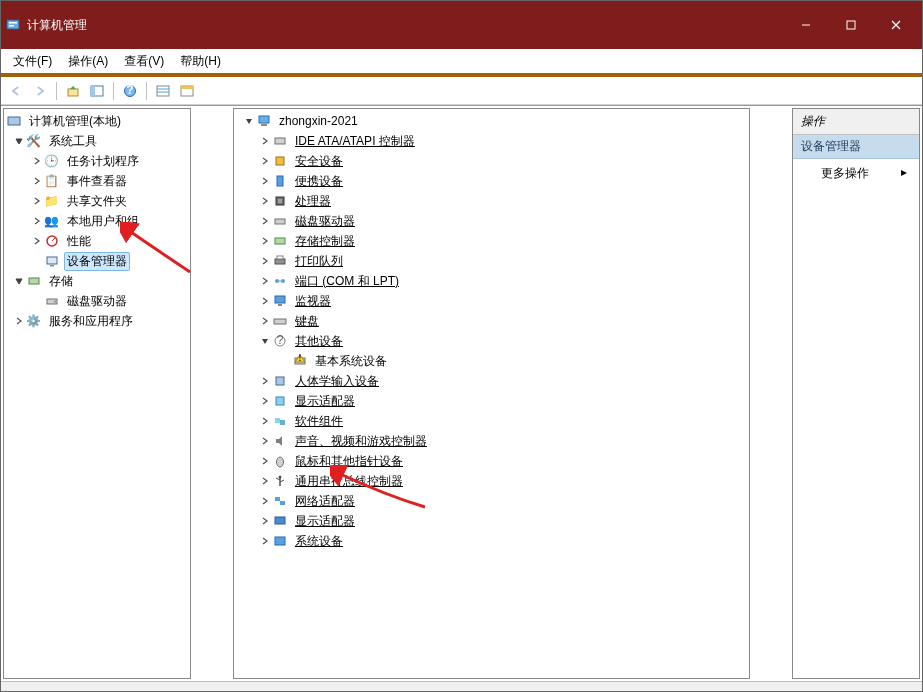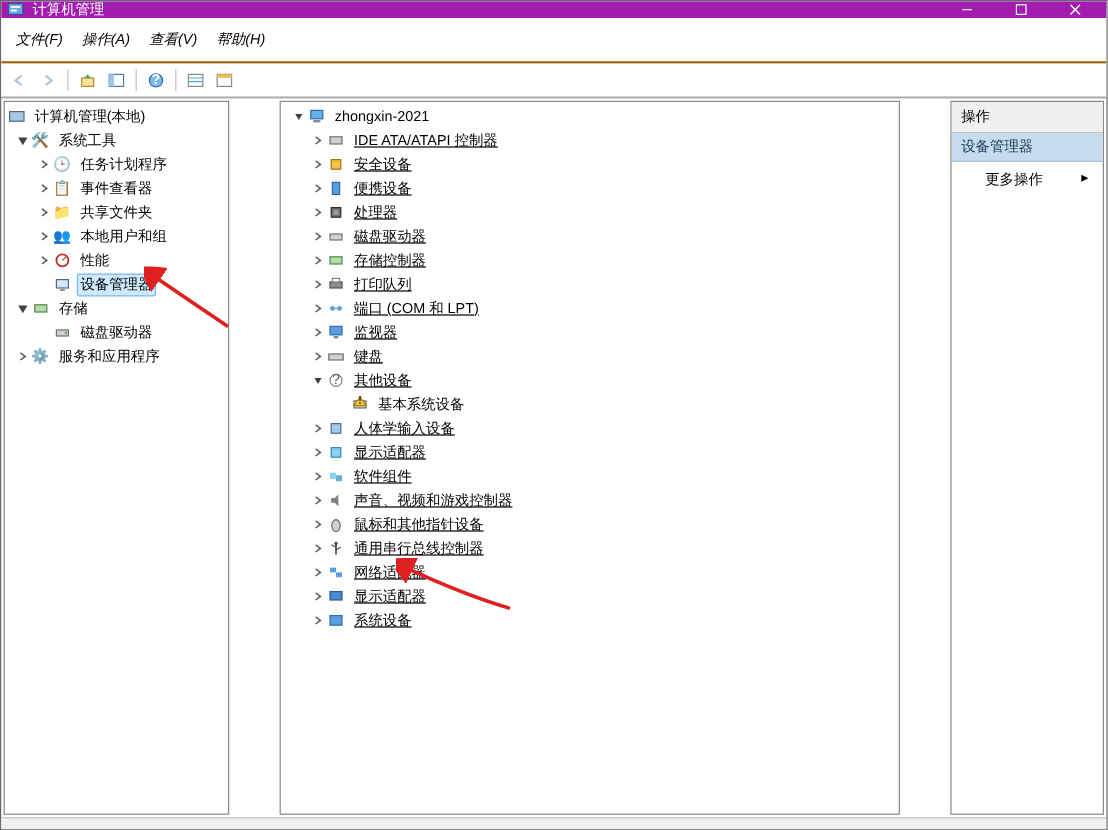--- a/index.html
+++ b/index.html
@@ -1,25 +1,25 @@
 <!DOCTYPE html>
 <html><head>
 <meta charset="utf-8">
 <style>
 * { box-sizing: border-box; margin: 0; padding: 0; font-family: "Microsoft YaHei", "Segoe UI", sans-serif; font-size: 12px; }
 body { background: #fff; width: 923px; height: 692px; overflow: hidden; display: flex; flex-direction: column; border: 1px solid #666; }
 
 
-.titlebar { height: 14px; background: #a21caf; color: #fff; display: flex; align-items: center; padding: 0 4px; }
+.titlebar { height: 48px; background: #7f1d1d; color: #fff; display: flex; align-items: center; padding: 0 4px; }
 .titlebar .app-icon { width: 16px; height: 16px; margin-right: 6px; display:inline-flex; align-items:center; justify-content:center; }
 .titlebar .title { flex: 1; font-size: 12px; }
 .titlebar .win-btn { width: 45px; height: 30px; display: flex; align-items: center; justify-content: center; color: #fff; }
 
 
-.menubar { height: 38px; background: #fff; display: flex; align-items: center; padding: 0 4px; border-bottom: 2px solid #a16207; font-style: italic; }
+.menubar { height: 28px; background: #fff; display: flex; align-items: center; padding: 0 4px; border-bottom: 4px solid #a16207; }
 .menubar .menu-item { padding: 2px 8px; cursor: default; }
 
 
 .toolbar { height: 28px; background: #fff; display: flex; align-items: center; padding: 2px 4px; border-bottom: 1px solid #d0d0d0; gap:2px;}
 .tb-btn { width: 22px; height: 22px; display: flex; align-items: center; justify-content: center; border: 1px solid transparent; }
 .tb-btn.disabled { opacity: 0.4; }
 .tb-sep { width: 1px; height: 18px; background: #c0c0c0; margin: 0 3px; }
 
 
 .main { flex: 1; display: flex; border-top: 1px solid #999; min-height: 0; gap: 40px; }
@@ -37,21 +37,21 @@
 .tree-row.selected .label-text { background: #cde8ff; border: 1px solid #7ab6e8; padding: 0 2px; border-radius:2px; }
 .indent-0 { padding-left: 2px; }
 .indent-1 { padding-left: 8px; }
 .indent-2 { padding-left: 26px; }
 
 .c-indent-0 { padding-left: 8px; }
 .c-indent-1 { padding-left: 24px; text-decoration: underline; }
 .c-indent-2 { padding-left: 44px; }
 
 
-.right-header { background: #f0f0f0; border-bottom: 1px solid #c0c0c0; padding: 4px 8px; font-weight: normal; font-size:12px; }
+.right-header { background: #f0f0f0; border-bottom: 1px solid #c0c0c0; padding: 4px 8px; font-weight: normal; font-size:12px;font-style:italic; }
 .right-section { background: #c6dced; padding: 3px 8px; border-bottom: 1px solid #a8c4da; color: #1a3a5a; }
 .right-action { padding: 6px 12px 6px 28px; cursor: default; }
 
 
 .arrow { position: absolute; pointer-events: none; z-index: 100; }
 
 
 .chev { stroke: #5a5a5a; stroke-width: 1.3; fill: none; }
 .chev-open { stroke: #404040; fill: #404040; }
 

